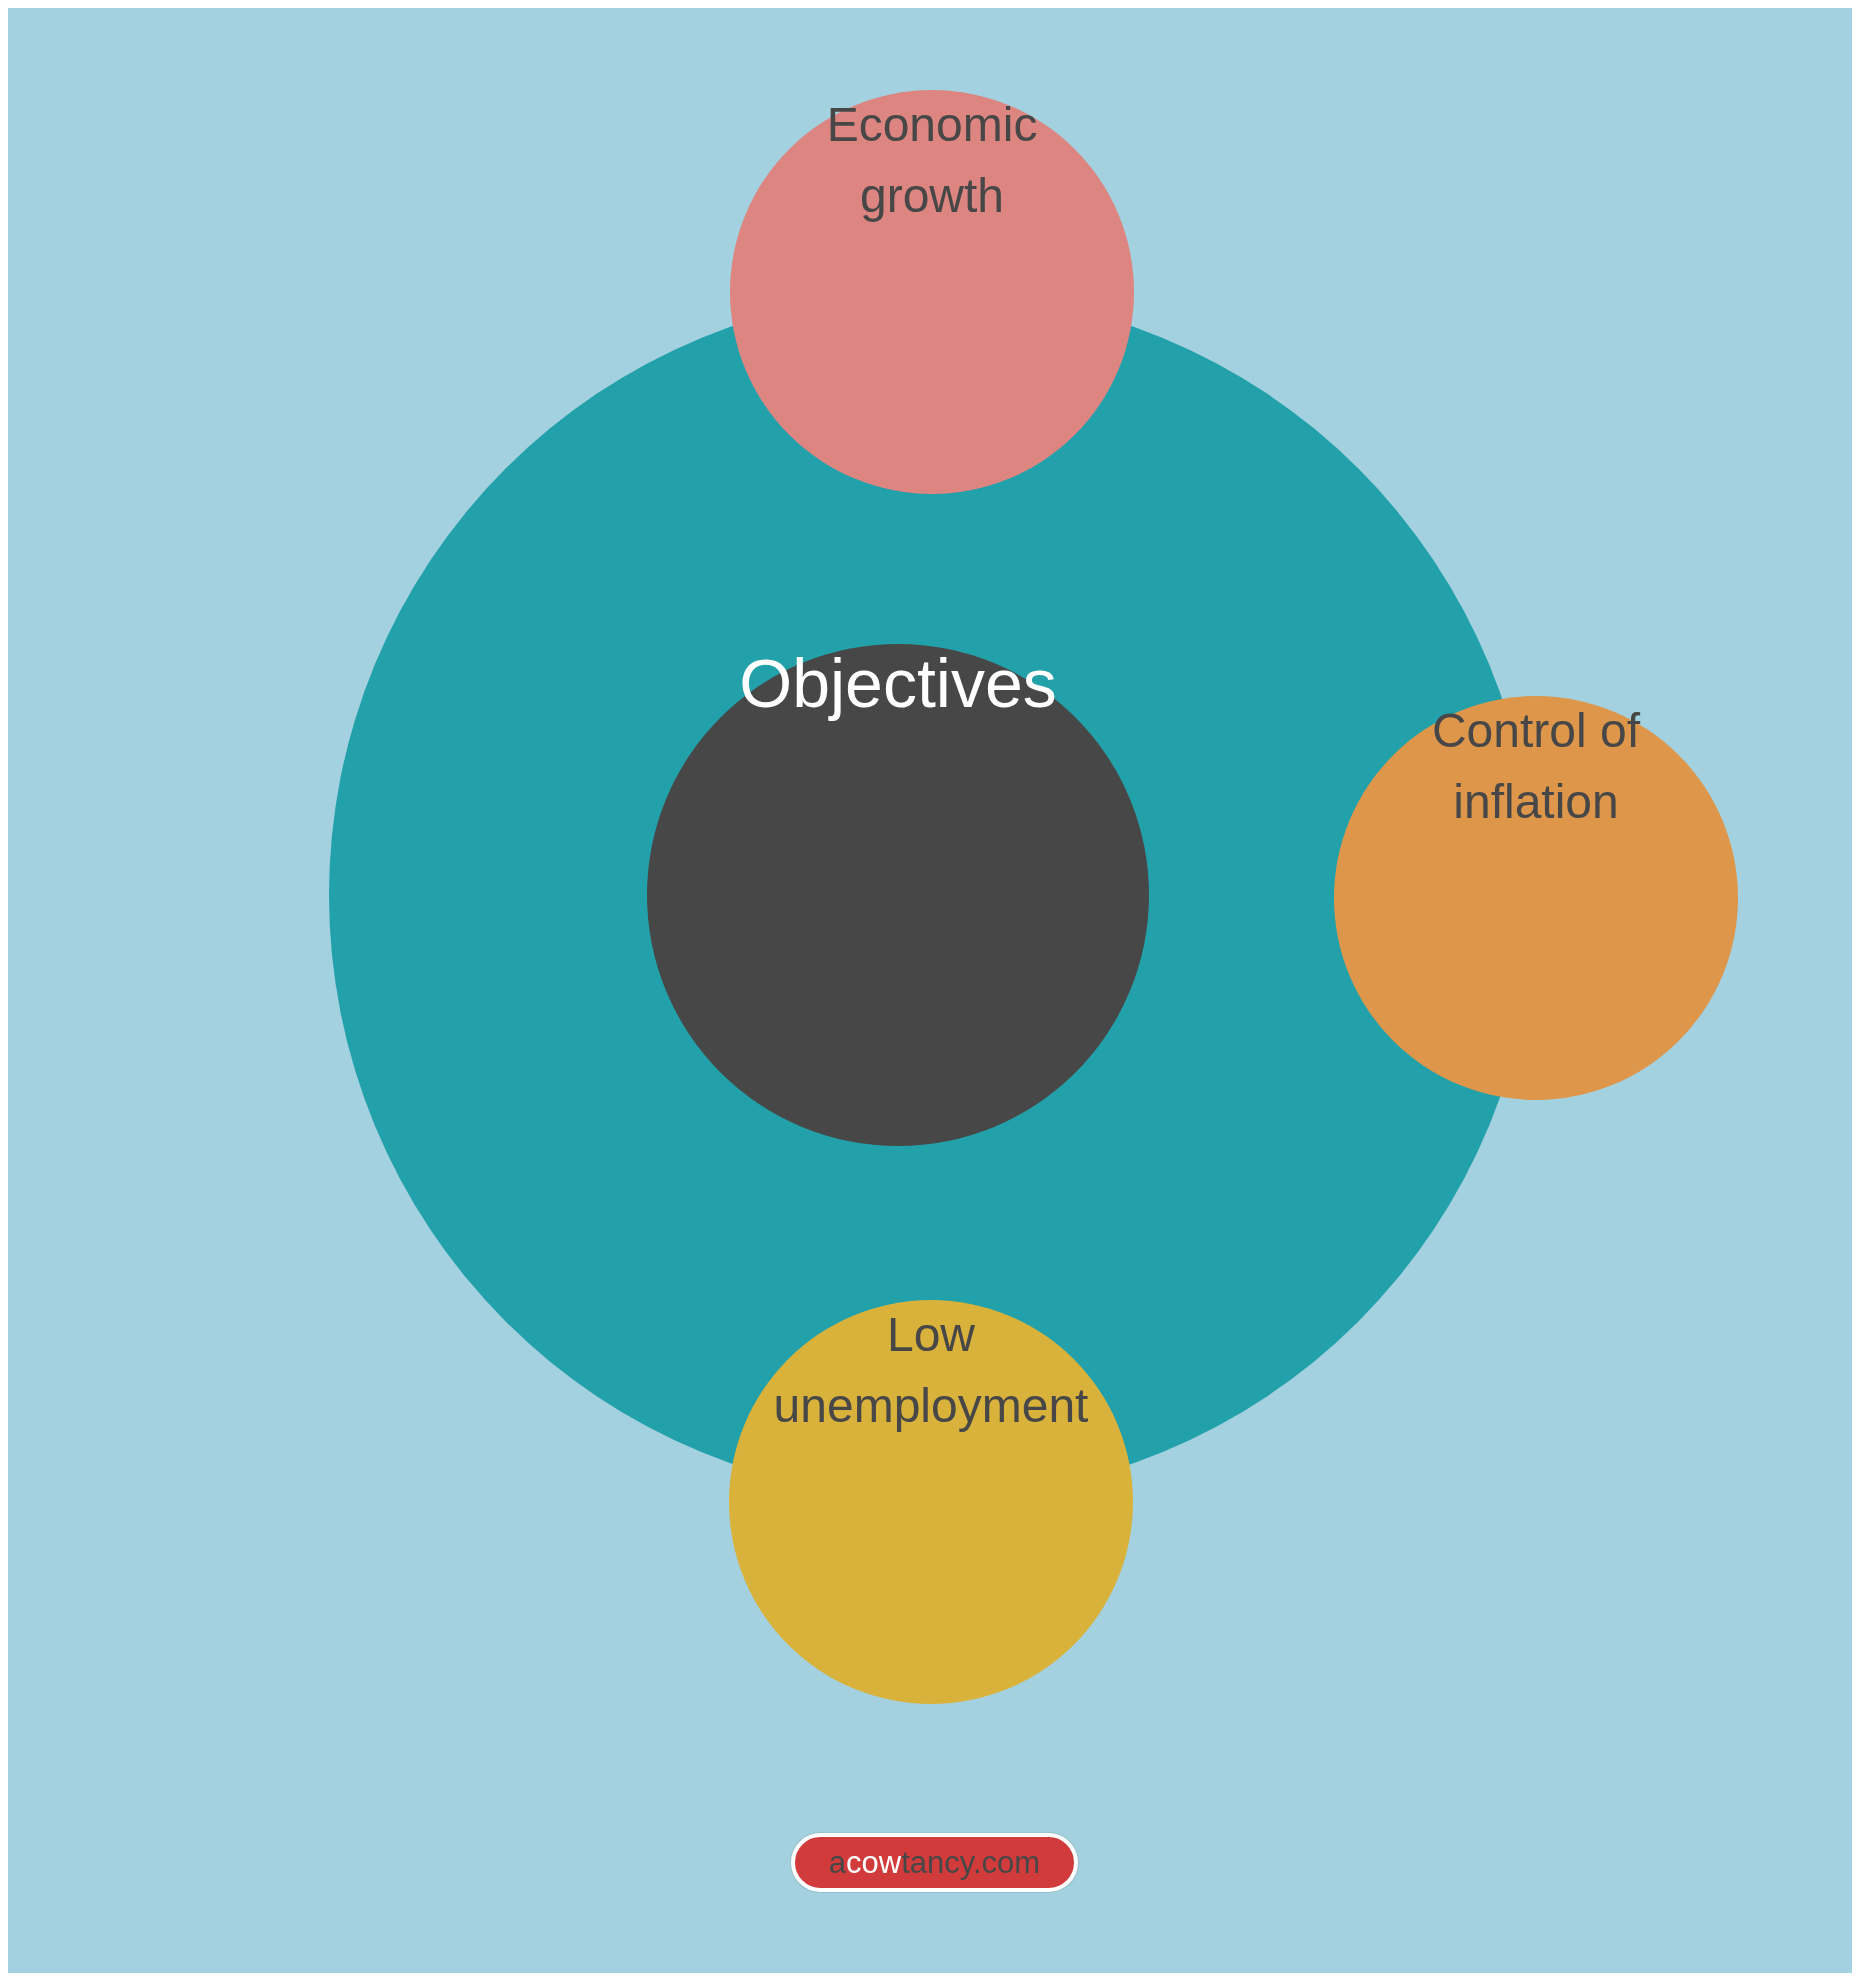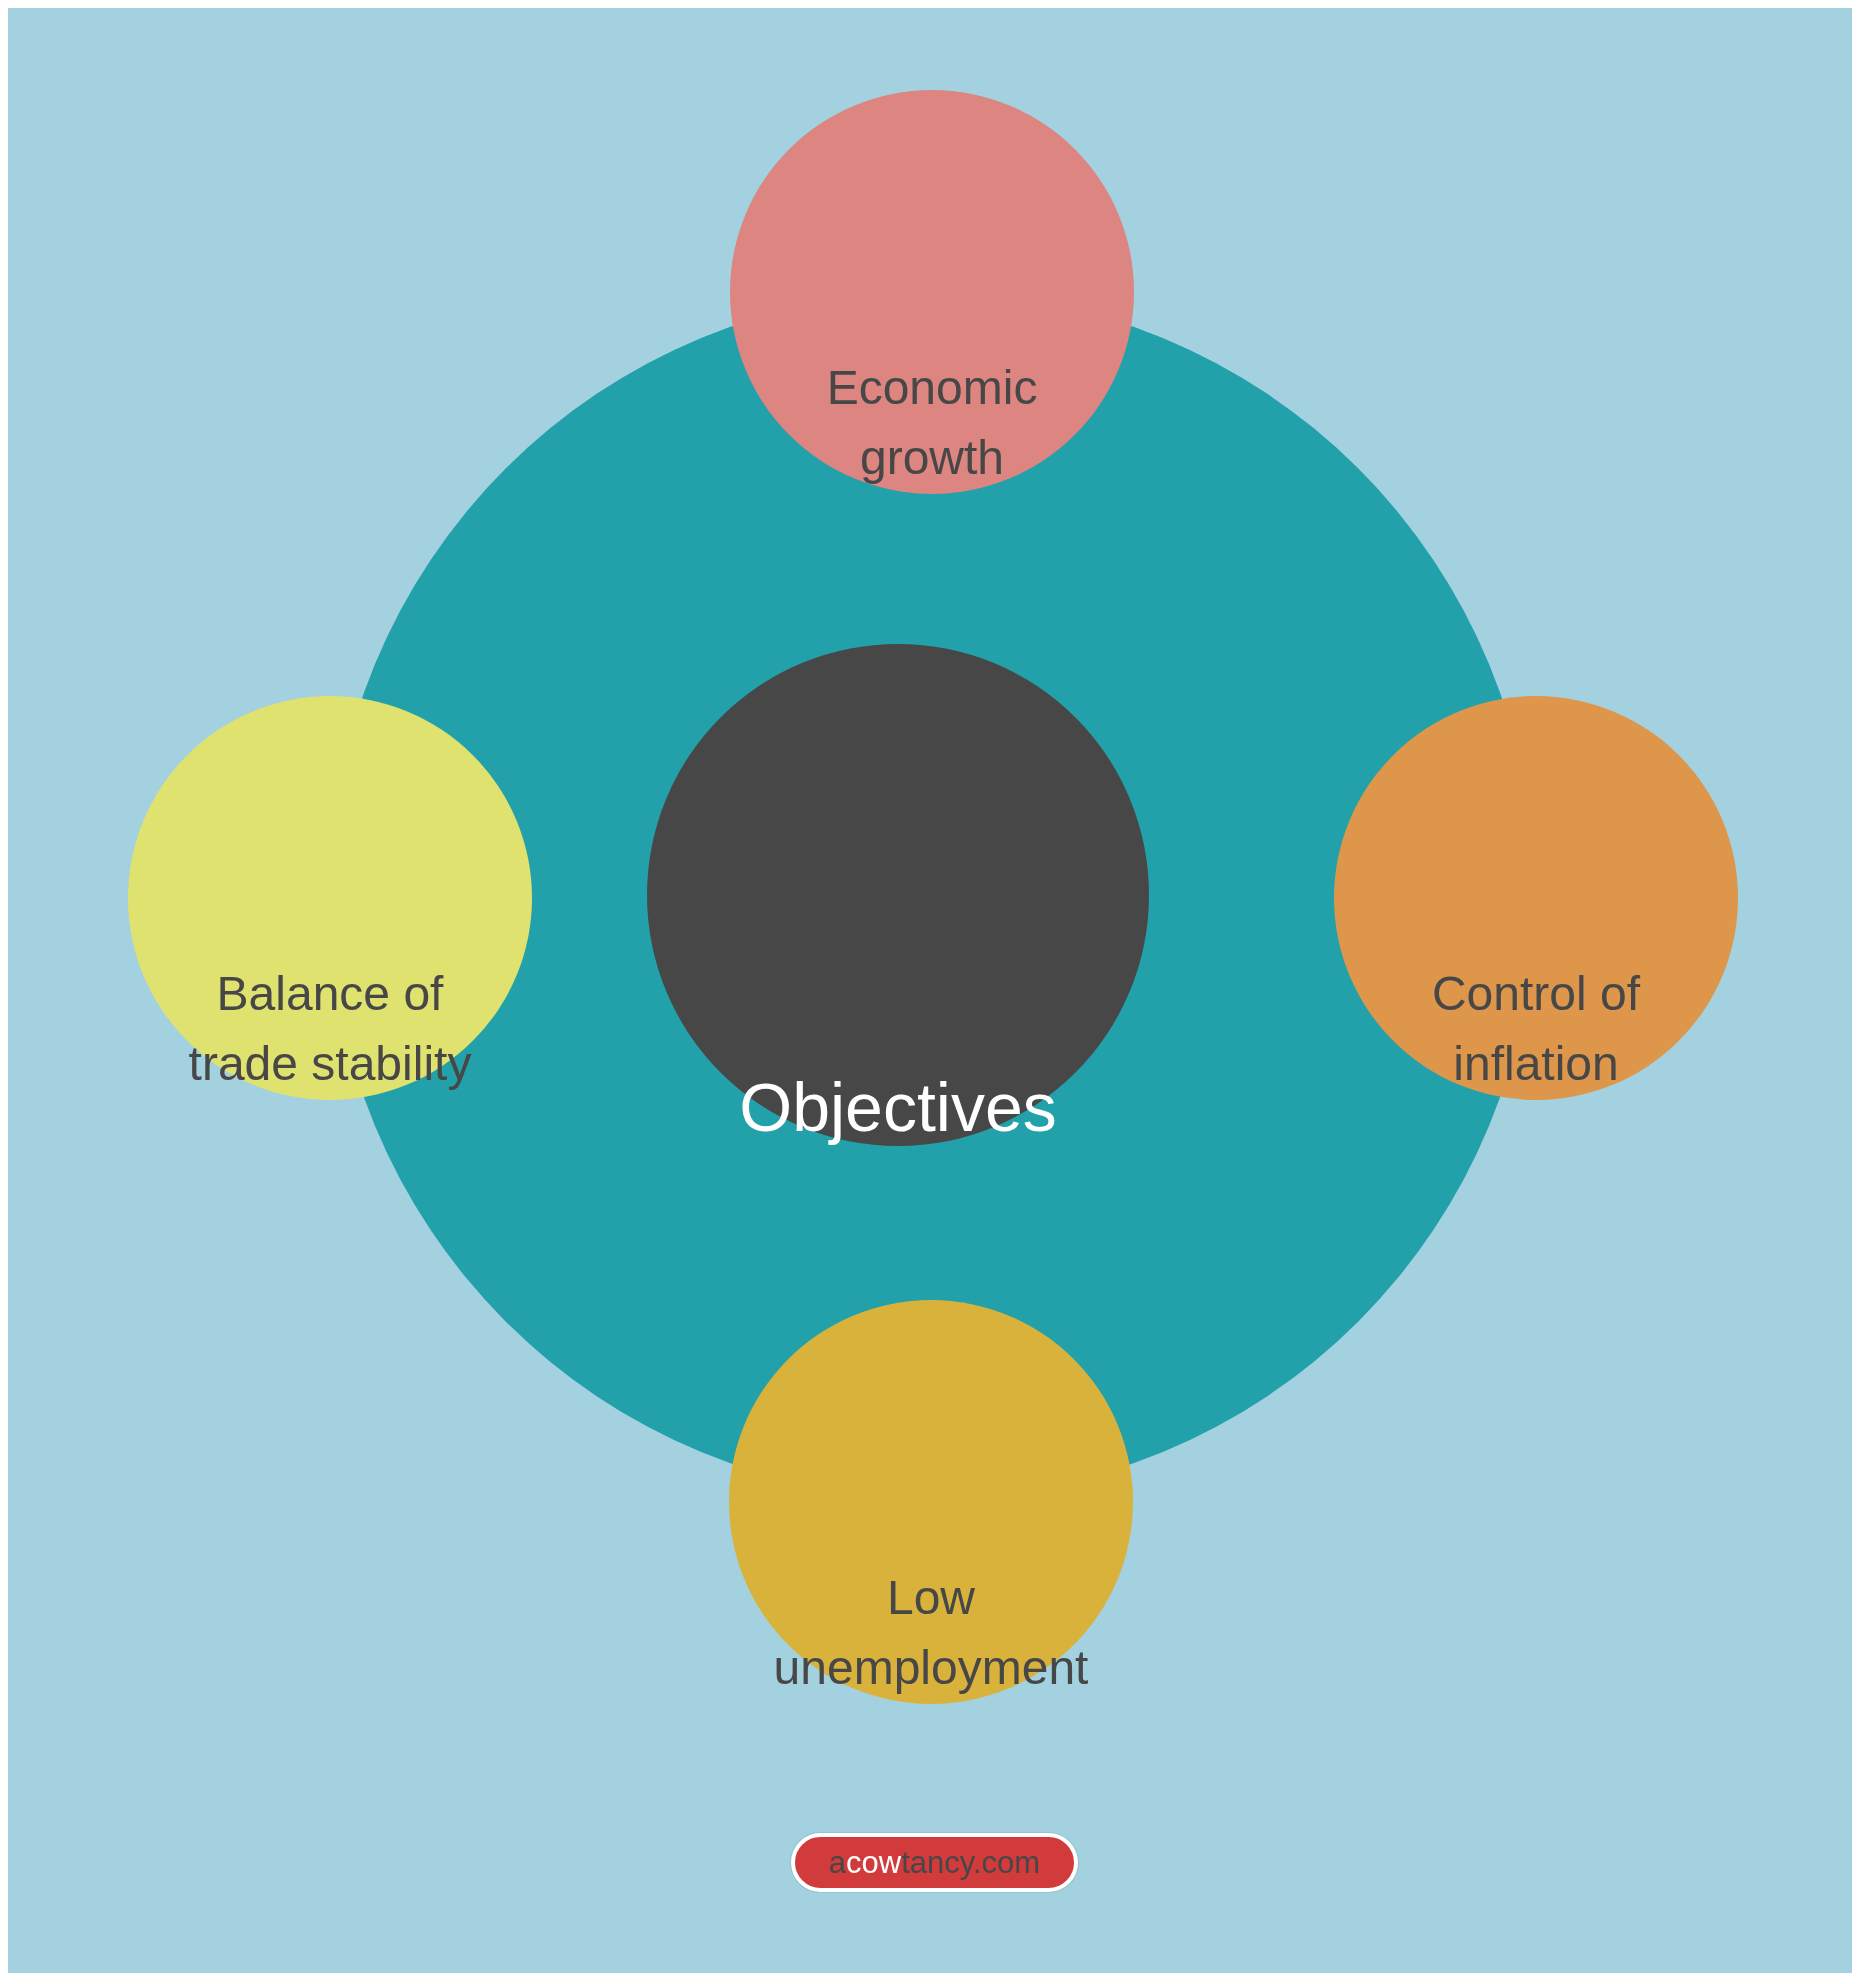--- a/index.html
+++ b/index.html
@@ -16,21 +16,21 @@
     --badge-background:#D23B3B;
     --badge-border:#FFFFFF;
     --badge-text:#474747;
     --badge-brand-text:#FFFFFF;
   }
   *{margin:0;padding:0;box-sizing:border-box;}
   html,body{width:1865px;height:1985px;background:var(--frame);}
   body{font-family:"Liberation Sans", sans-serif;}
   .stage{position:absolute;left:0;top:0;width:1865px;height:1985px;overflow:hidden;}
   .canvas{position:absolute;left:7.5px;top:7.5px;right:13px;bottom:12px;background:var(--background);}
-  .circle{position:absolute;border-radius:50%;display:flex;align-items:flex-end;justify-content:center;text-align:center;}
+  .circle{position:absolute;border-radius:50%;display:flex;align-items:flex-start;justify-content:center;text-align:center;}
   .ring{left:329px;top:292px;width:1206px;height:1206px;background:var(--ring);}
   .center-circle{left:647px;top:644px;width:502px;height:502px;background:var(--center-circle);}
   .center-label{font-size:68px;color:var(--center-text);letter-spacing:0;white-space:pre-line;}
   .sat{width:404px;height:404px;}
   .sat-top{left:730px;top:90px;background:var(--economic-growth);}
   .sat-right{left:1334px;top:696px;background:var(--control-of-inflation);}
   .sat-bottom{left:729px;top:1300px;background:var(--low-unemployment);}
   .sat-left{left:128px;top:696px;background:var(--balance-of-trade);}
   .sat-label{font-size:48px;line-height:1.47;color:var(--label-text);white-space:pre-line;width:100%;}
   .badge{
@@ -61,24 +61,20 @@
   <div class="circle sat sat-bottom">
     <div class="sat-label">Low
 unemployment</div>
   </div>
 
   <div class="circle sat sat-right">
     <div class="sat-label">Control of
 inflation</div>
   </div>
 
-  <div class="circle sat sat-left">
-    <div class="sat-label">Balance of
-trade stability</div>
-  </div>
 
   <div class="circle center-circle">
     <div class="center-label">Objectives</div>
   </div>
 
   <div class="badge">
       <span class="badge-prefix">a</span>
       <span class="badge-brand">cow</span>
       <span class="badge-suffix">tancy.com</span>
     </div>

